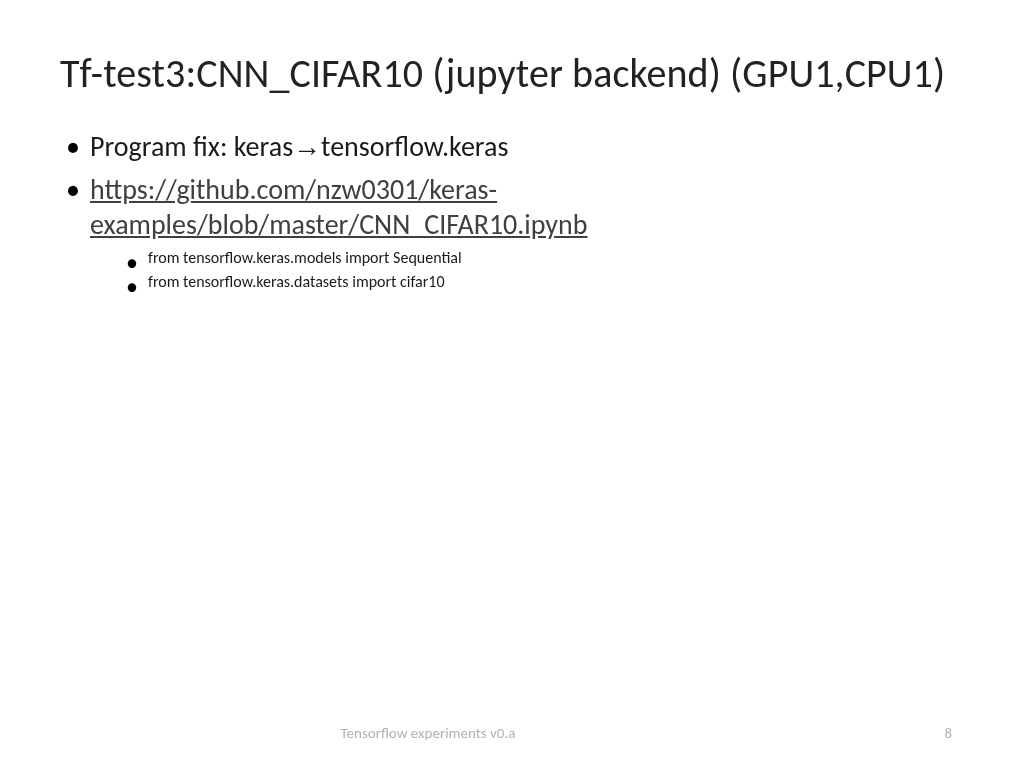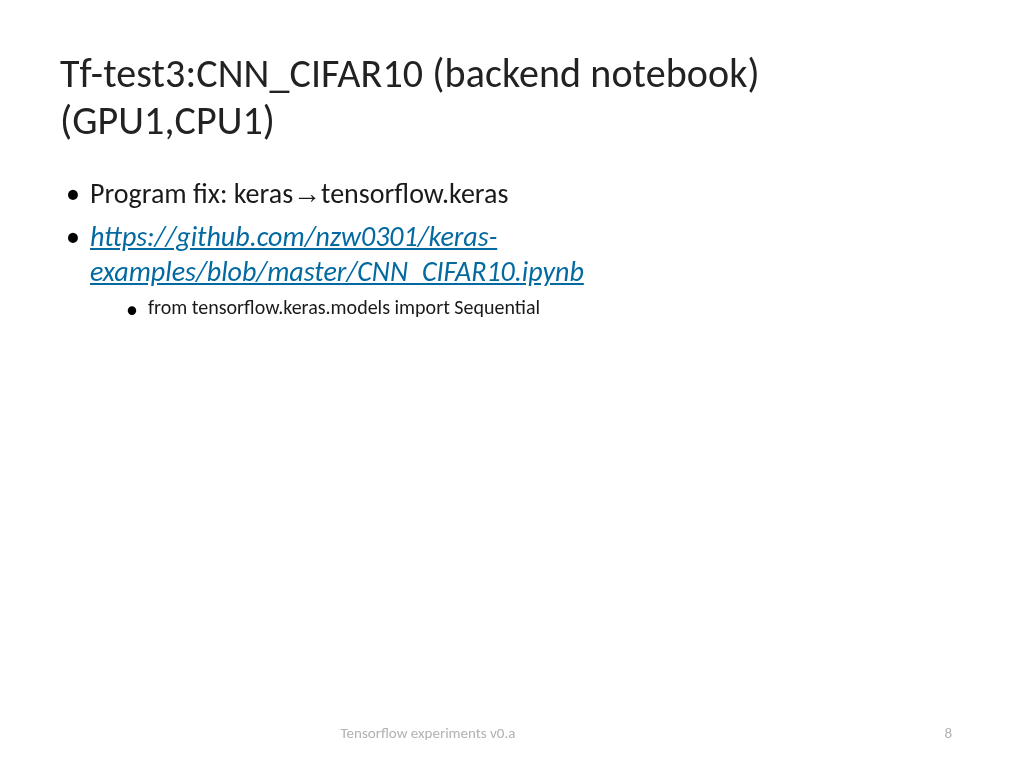--- a/index.html
+++ b/index.html
@@ -4,40 +4,41 @@
 <style>
   * { margin: 0; padding: 0; box-sizing: border-box; }
   html, body { width: 1024px; height: 768px; background: #fff; font-family: Calibri, "Segoe UI", Arial, sans-serif; color: #1a1a1a; }
   .slide { width: 1024px; height: 768px; position: relative; padding: 50px 60px 60px 60px; }
   .title { font-size: 40px; font-weight: 400; line-height: 1.18; color: #222; margin-bottom: 32px; letter-spacing: 0.1px; }
   ul.outer { list-style: none; padding-left: 0; }
   ul.outer > li { position: relative; padding-left: 30px; font-size: 28px; line-height: 1.25; margin-bottom: 8px; }
   ul.outer > li::before { content: "•"; position: absolute; left: 6px; top: 0; font-size: 28px; color: #000; }
   ul.outer > li.spacer { }
   ul.inner { list-style: none; padding-left: 34px; margin-top: 6px; }
-  ul.inner > li { position: relative; padding-left: 24px; font-size: 20px; line-height: 1.25; margin-bottom: 4px; }
+  ul.inner > li { position: relative; padding-left: 24px; font-size: 16px; line-height: 1.25; margin-bottom: 4px; }
   ul.inner > li::before { content: "•"; position: absolute; left: 2px; top: 0; font-size: 24px; color: #000; }
-  .link { color: #0369a1; text-decoration: underline; font-style: italic; }
+  .link { color: #404040; text-decoration: underline; }
   .arrow { font-family: "Segoe UI Symbol", Arial, sans-serif; }
   .footer { position: absolute; bottom: 26px; left: 0; width: 856px; text-align: center; font-size: 15px; color: #b2b2b2; }
   .pagenum { position: absolute; bottom: 26px; right: 72px; font-size: 15px; color: #b2b2b2; }
 </style>
 </head>
 <body>
 
 <div class="slide">
-  <h1 class="title">Tf-test3:CNN_CIFAR10 (backend notebook) (GPU1,CPU1)</h1>
+  <h1 class="title">Tf-test3:CNN_CIFAR10 (jupyter backend) (GPU1,CPU1)</h1>
 
   <ul class="outer">
     <li class="spacer">
       <span>Program fix: keras</span><span class="arrow">→</span><span>tensorflow.keras</span>
     </li>
     <li>
       <a class="link" href="#">https://github.com/nzw0301/keras-examples/blob/master/CNN_CIFAR10.ipynb</a>
       <ul class="inner">
         <li>from tensorflow.keras.models import Sequential</li>
+        <li>from tensorflow.keras.datasets import cifar10</li>
       </ul>
     </li>
   </ul>
 
   <div class="footer">Tensorflow experiments v0.a</div>
   <div class="pagenum">8</div>
 </div>
 
 </body></html>

